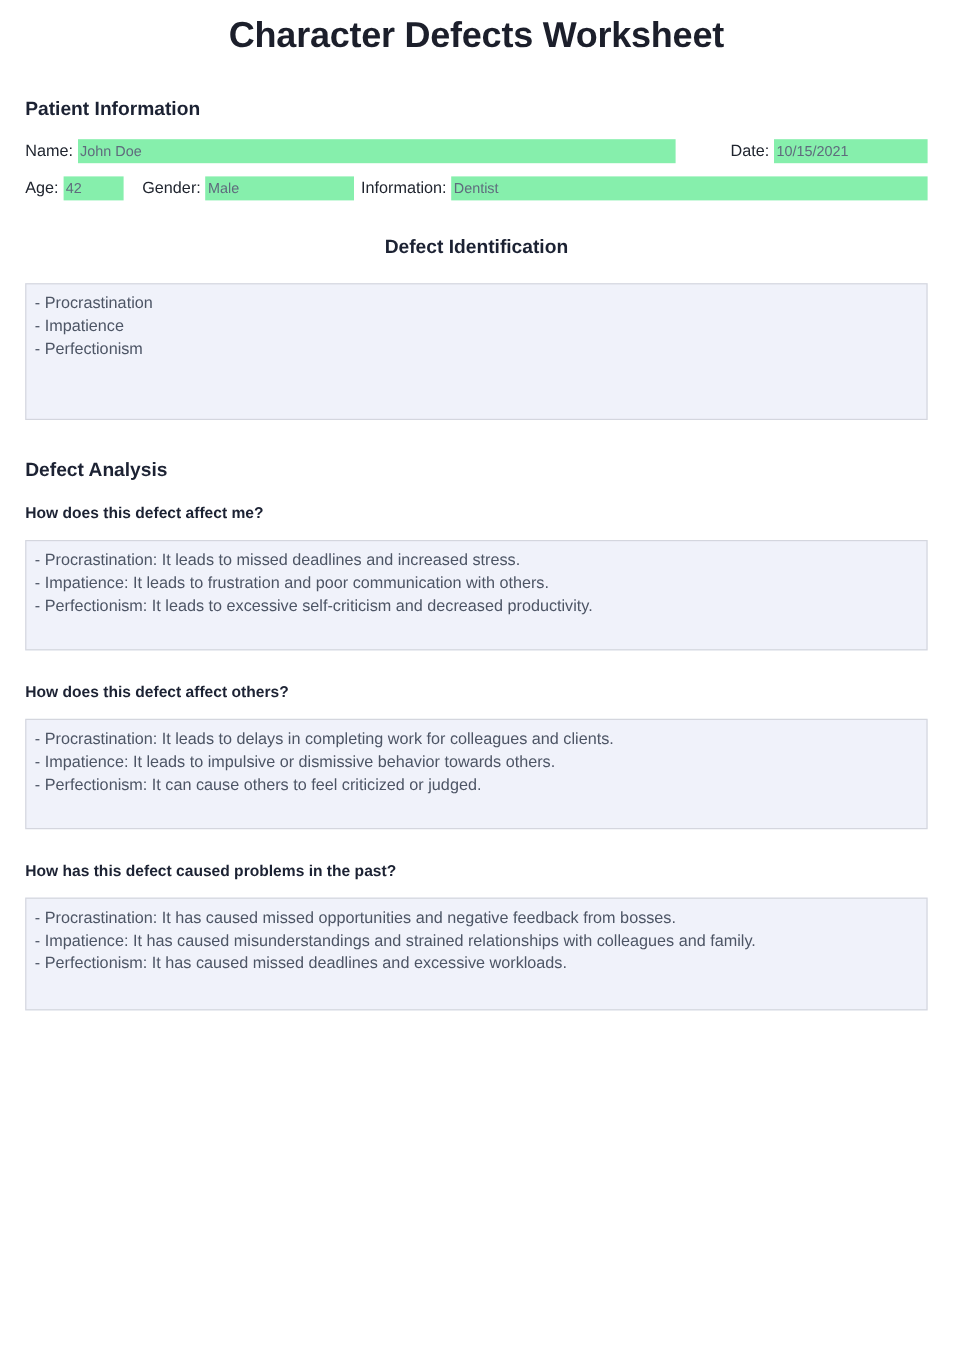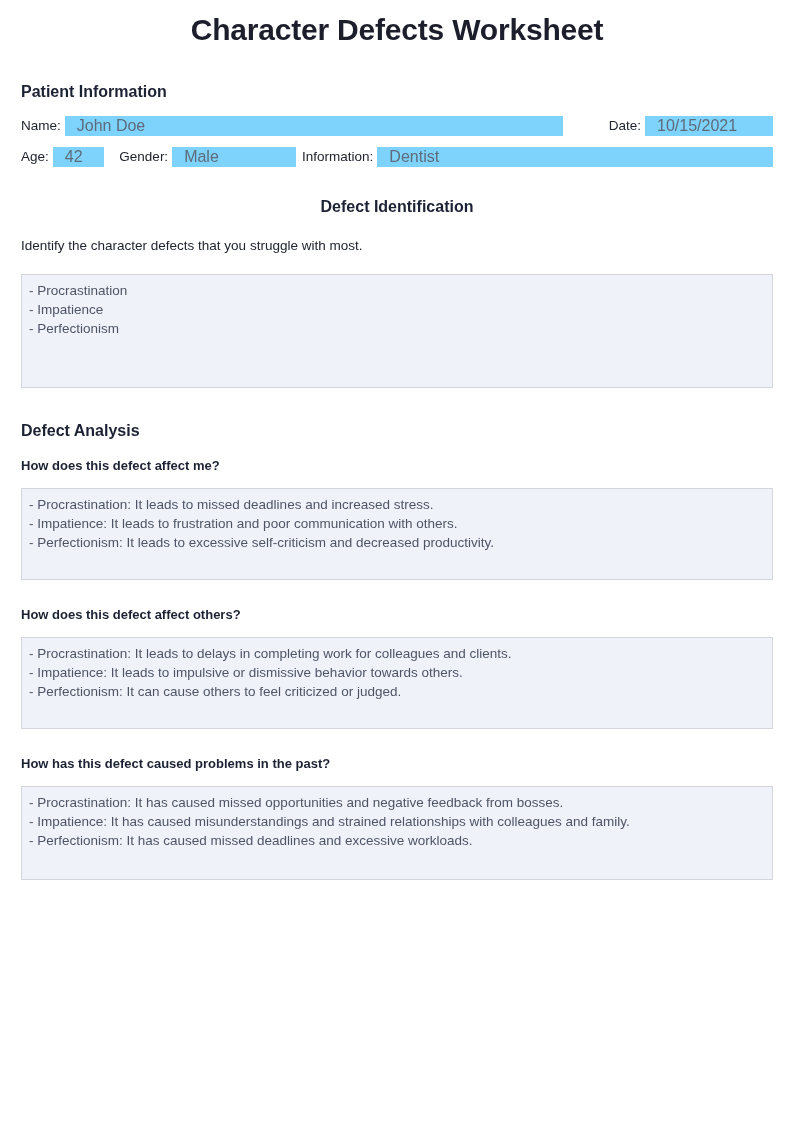--- a/index.html
+++ b/index.html
@@ -59,25 +59,25 @@
     margin-bottom: 11px;
   }
   .f-label {
     font-size: 13.5px;
     line-height: 20px;
     color: #20252f;
     white-space: nowrap;
     padding-right: 4px;
   }
   .f-value {
-    background: #7dd3fc;
-    font-size: 16px;
+    background: #86efac;
+    font-size: 12px;
     line-height: 20px;
     color: #5f6b7d;
-    padding-left: 12px;
+    padding-left: 2px;
     overflow: hidden;
     white-space: nowrap;
     box-sizing: border-box;
   }
   .w-name   { width: 498px; }
   .w-date   { width: 128px; }
   .w-age    { width: 56px; }
   .w-gender { width: 139px; }
   .w-occ    { width: 448px; }
   .gap-18 { width: 18px; }
@@ -134,21 +134,20 @@
       <span class="f-value w-gender">Male</span>
       <span class="gap-7"></span>
       <span class="f-label">Information:</span>
       <span class="f-value w-occ">Dentist</span>
     </div>
 
   </div>
 
   <div class="section-heading mt-30">Defect Identification</div>
 
-  <div class="section-desc mt-20">Identify the character defects that you struggle with most.</div>
 
   <div class="field-area area-ident">- Procrastination
 - Impatience
 - Perfectionism</div>
 
   <div class="section-heading mt-33">Defect Analysis</div>
 
 
   <div class="question mt-16">How does this defect affect me?</div>
   <div class="field-area area-answer">- Procrastination: It leads to missed deadlines and increased stress.

